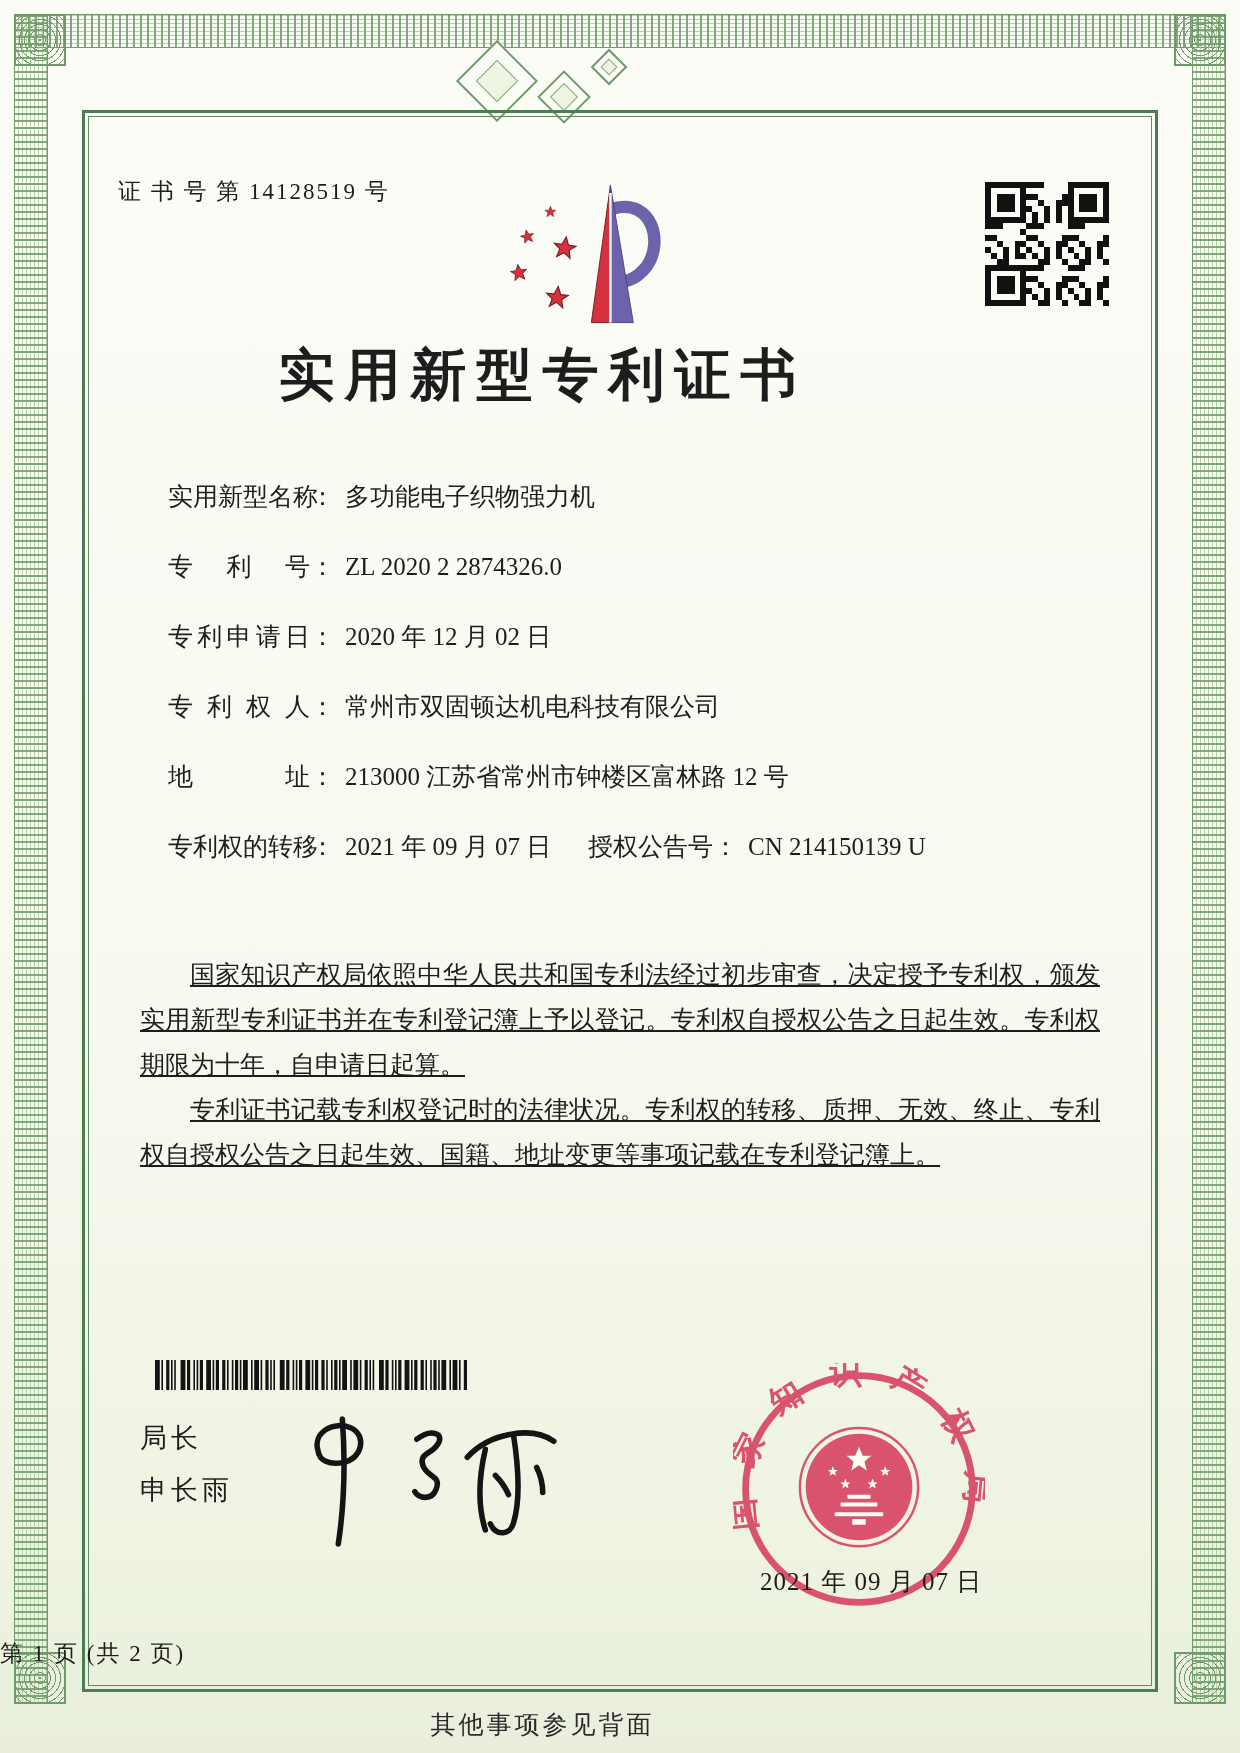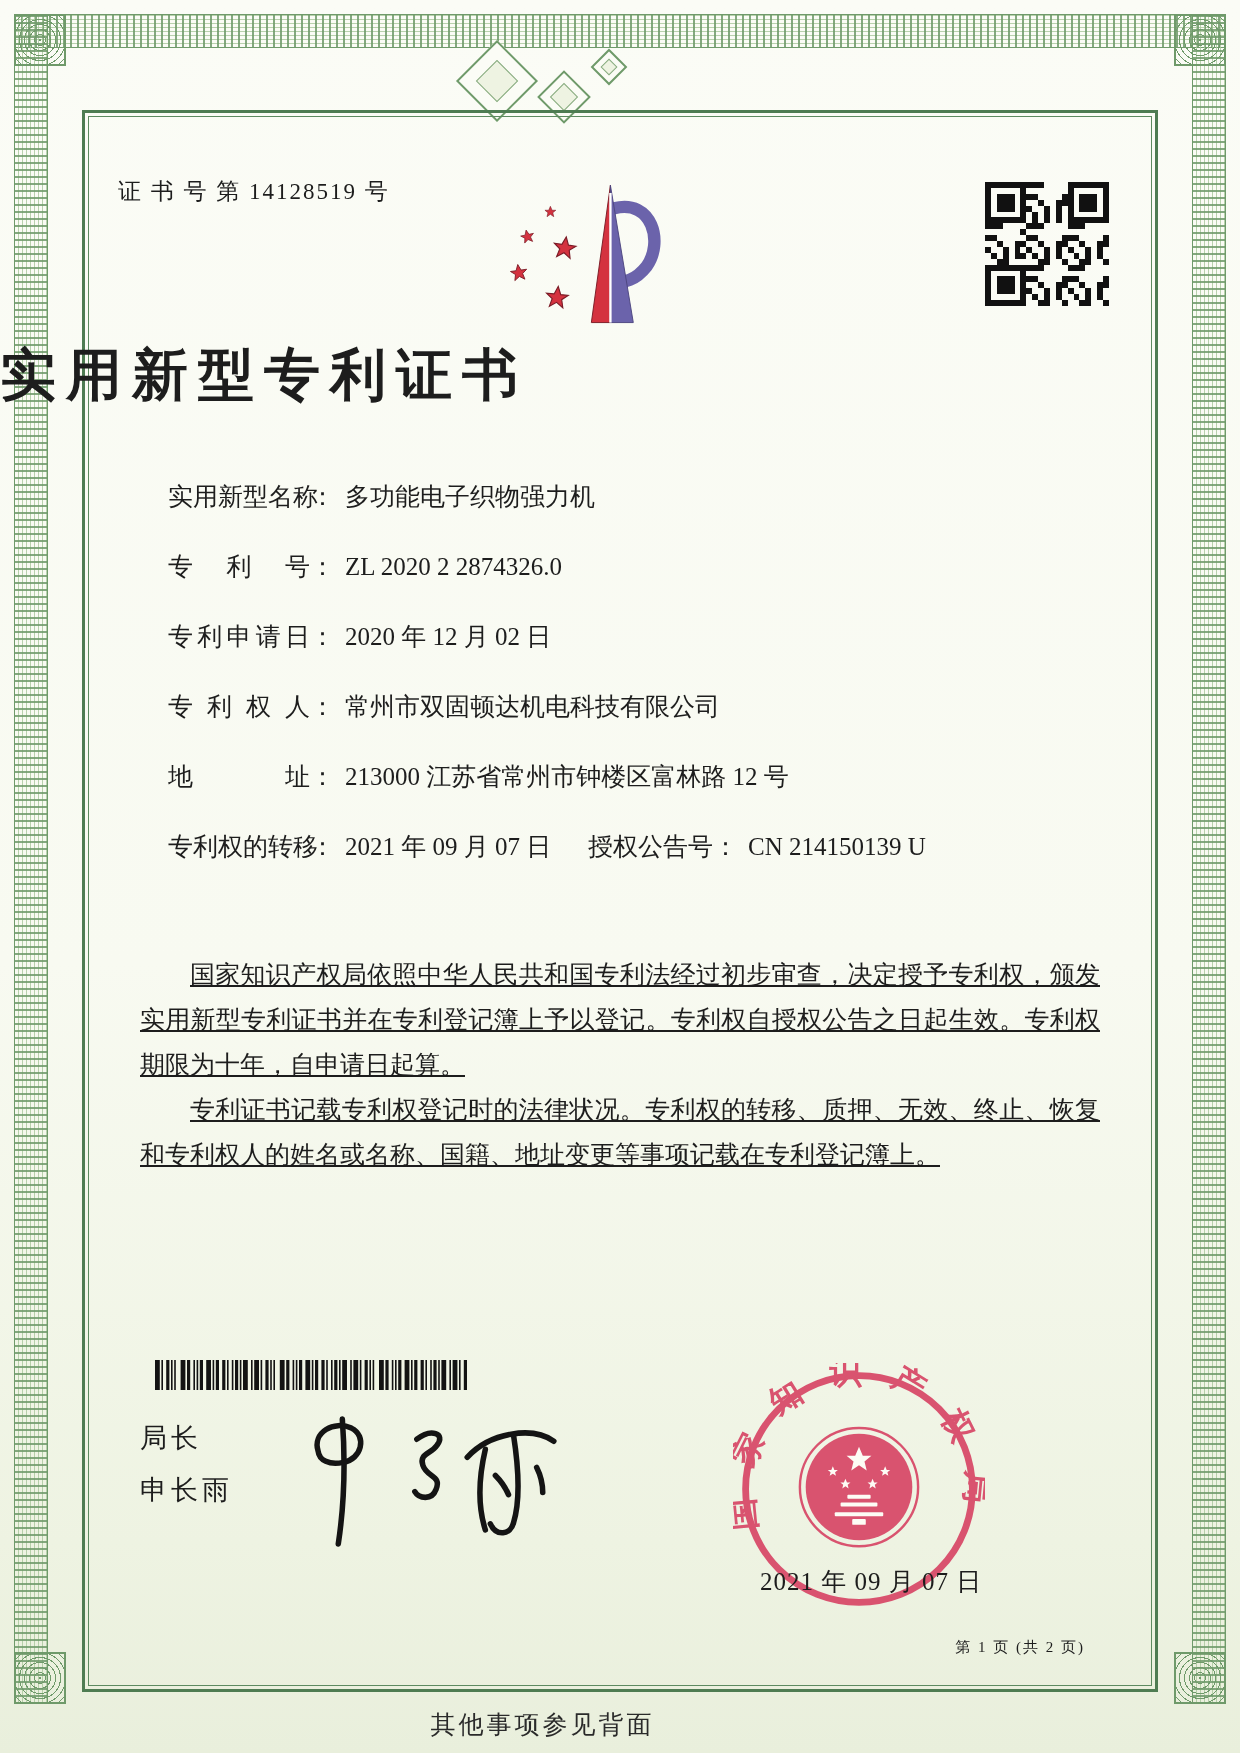--- a/index.html
+++ b/index.html
@@ -22,40 +22,40 @@
         box-shadow:inset 0 0 0 2px #6f9a6a;}
   .diamond{position:absolute;border:2px solid #6f9a6a;transform:rotate(45deg);background:#fbfcf6;}
   .diamond .inner{position:absolute;inset:22%;border:1px solid #86ab7e;background:#eef3e2;}
   
   .frame-outer{position:absolute;left:82px;top:110px;right:82px;bottom:61px;border:3px solid #4e7c52;}
   .frame-inner{position:absolute;inset:3px;border:1px solid #5d8a60;}
   
   .cert-no{position:absolute;left:118px;top:176px;font-size:23px;letter-spacing:2px;}
   .logo{position:absolute;left:452px;top:172px;width:212px;height:162px;}
   .qr{position:absolute;left:985px;top:182px;width:124px;height:124px;}
-  .title{position:absolute;left:0;right:155px;top:338px;
+  .title{position:absolute;left:0;right:155px;top:338px;text-align:center;
          font-size:56px;font-weight:bold;letter-spacing:10px;}
   .fields{position:absolute;left:140px;top:480px;width:980px;}
   .frow{position:relative;height:70px;font-size:25px;white-space:nowrap;margin-left:28px;}
   .lab{display:inline-block;width:142px;text-align:justify;text-align-last:justify;vertical-align:top;}
   .colon{display:inline-block;margin-right:10px;}
   .pair2{position:absolute;left:420px;top:0;}
   .paras{position:absolute;left:140px;top:952px;width:960px;font-size:25px;line-height:45px;
          text-align:justify;}
   .paras p{margin:0;text-indent:2em;text-decoration:underline;}
   .barcode{position:absolute;left:155px;top:1360px;width:315px;height:30px;}
   .offl{position:absolute;left:140px;font-size:27px;font-family:"Liberation Sans","DejaVu Sans",sans-serif;letter-spacing:4px;}
   .offl.t1{top:1420px;}
   .offl.t2{top:1472px;}
   .sig{position:absolute;left:298px;top:1398px;width:282px;height:168px;}
   .seal{position:absolute;left:733px;top:1363px;width:252px;height:252px;}
   .seal svg{position:absolute;inset:0;}
   .seal-date{position:absolute;left:24px;right:0;top:202px;text-align:center;font-size:25px;
              color:#1c1c1c;letter-spacing:1px;white-space:nowrap;z-index:3;}
-  .page-info{position:absolute;left:0;right:155px;top:1638px;text-align:right;font-size:15px;letter-spacing:2px;}
+  .page-info{position:absolute;left:0;right:155px;top:1638px;text-align:left;font-size:23px;letter-spacing:2px;}
   .back-note{position:absolute;left:0;right:155px;top:1708px;text-align:center;font-size:25px;letter-spacing:3px;color:#2a2a2a;font-family:Liberation Mono, monospace;}
 </style>
 </head>
 <body>
 
 <div class="page">
 
   <div class="band band-top"></div>
   <div class="band v band-left"></div>
   <div class="band v band-right"></div>
@@ -324,21 +324,21 @@
     <div class="frow">
       <span class="lab">专利权的转移</span><span class="colon">：</span><span>2021 年 09 月 07 日</span>
       <span class="pair2">
         <span>授权公告号</span><span class="colon">：</span><span>CN 214150139 U</span>
       </span>
     </div>
   </div>
 
   <div class="paras">
     <p>国家知识产权局依照中华人民共和国专利法经过初步审查，决定授予专利权，颁发实用新型专利证书并在专利登记簿上予以登记。专利权自授权公告之日起生效。专利权期限为十年，自申请日起算。</p>
-    <p>专利证书记载专利权登记时的法律状况。专利权的转移、质押、无效、终止、恢复和专利权人的姓名或名称、国籍、地址变更等事项记载在专利登记簿上。</p>
+    <p>专利证书记载专利权登记时的法律状况。专利权的转移、质押、无效、终止、专利权自授权公告之日起生效、国籍、地址变更等事项记载在专利登记簿上。</p>
   </div>
 
   <svg id="bc" class="barcode" viewBox="0 0 315 30" preserveAspectRatio="none" fill="#131313">
       <rect x="0.0" y="0" width="4.8" height="30"></rect>
       <rect x="6.4" y="0" width="1.6" height="30"></rect>
       <rect x="11.2" y="0" width="3.2" height="30"></rect>
       <rect x="16.0" y="0" width="1.6" height="30"></rect>
       <rect x="19.2" y="0" width="1.6" height="30"></rect>
       <rect x="25.6" y="0" width="4.8" height="30"></rect>
       <rect x="32.0" y="0" width="3.2" height="30"></rect>

